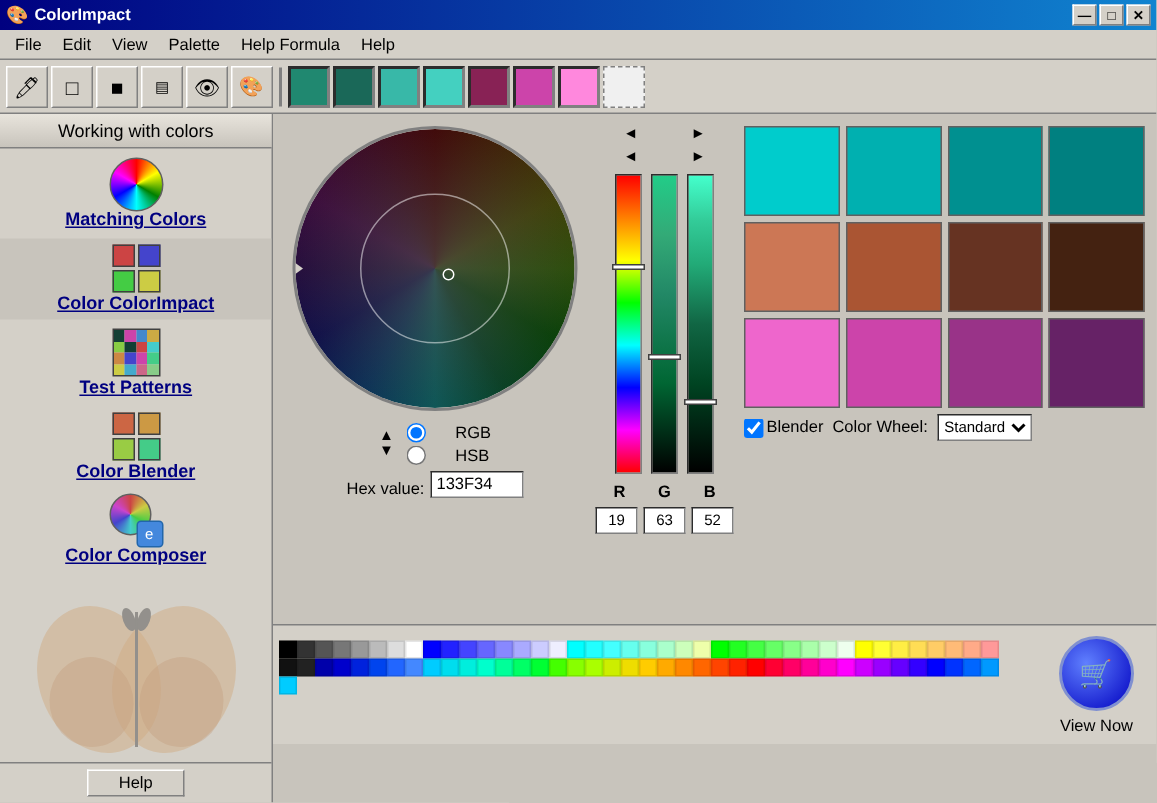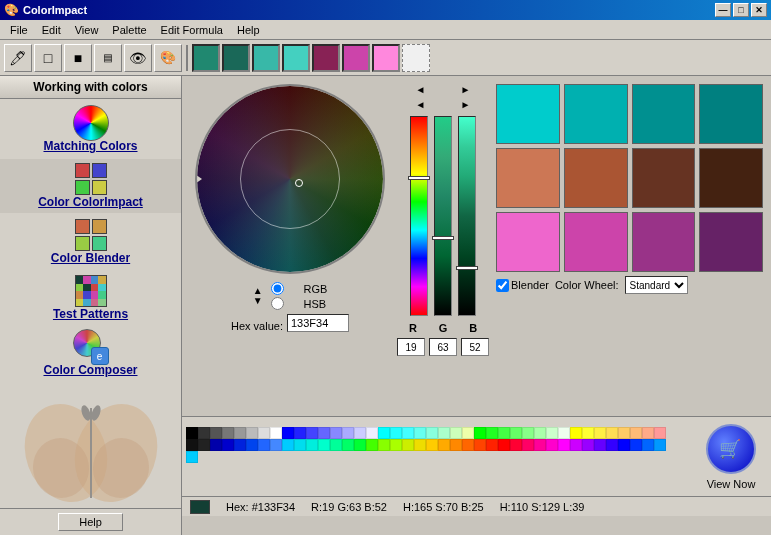--- a/index.html
+++ b/index.html
@@ -86,21 +86,21 @@
       border-right: 1px solid #808080;
       display: flex;
       flex-direction: column;
       height: 100%;
     }
     .sidebar-header {
       background: linear-gradient(to bottom, #e8e4dc, #c8c4bc);
       border-bottom: 1px solid #808080;
       padding: 4px;
       text-align: center;
-      font-weight: bold;
+      font-weight: normal;
       font-size: 12px;
     }
     .sidebar-content {
       flex: 1;
       display: flex;
       flex-direction: column;
       align-items: center;
       padding: 4px 0;
       gap: 2px;
       overflow: hidden;
@@ -423,21 +423,21 @@
     <div class="title-btn">□</div>
     <div class="title-btn">✕</div>
   </div>
 </div>
 
 <div class="menu-bar">
   <span class="menu-item">File</span>
   <span class="menu-item">Edit</span>
   <span class="menu-item">View</span>
   <span class="menu-item">Palette</span>
-  <span class="menu-item">Edit Formula</span>
+  <span class="menu-item">Help Formula</span>
   <span class="menu-item">Help</span>
 </div>
 
 <div class="toolbar">
   <div class="toolbar-btn">
     <span>🖊</span>
   </div>
   <div class="toolbar-btn">
     <span>□</span>
   </div>
@@ -482,32 +482,20 @@
       <div class="sidebar-item active">
         <div class="sidebar-icon">
           <div class="icon-variations">
             <div class="icon-var-cell" style="background:#cc4444;"></div>
             <div class="icon-var-cell" style="background:#4444cc;"></div>
             <div class="icon-var-cell" style="background:#44cc44;"></div>
             <div class="icon-var-cell" style="background:#cccc44;"></div>
           </div>
         </div>
         <span class="sidebar-label">Color ColorImpact</span>
-      </div>
-
-      <div class="sidebar-item">
-        <div class="sidebar-icon">
-          <div class="icon-blender">
-            <div class="icon-blend-cell" style="background:#cc6644;"></div>
-            <div class="icon-blend-cell" style="background:#cc9944;"></div>
-            <div class="icon-blend-cell" style="background:#99cc44;"></div>
-            <div class="icon-blend-cell" style="background:#44cc88;"></div>
-          </div>
-        </div>
-        <span class="sidebar-label">Color Blender</span>
       </div>
 
       <div class="sidebar-item">
         <div class="sidebar-icon">
           <div class="icon-test">
             <div class="icon-test-cell" style="background:#133f34;"></div>
             <div class="icon-test-cell" style="background:#cc44aa;"></div>
             <div class="icon-test-cell" style="background:#4488cc;"></div>
             <div class="icon-test-cell" style="background:#ccaa44;"></div>
             <div class="icon-test-cell" style="background:#88cc44;"></div>
@@ -518,20 +506,32 @@
             <div class="icon-test-cell" style="background:#4444cc;"></div>
             <div class="icon-test-cell" style="background:#cc44aa;"></div>
             <div class="icon-test-cell" style="background:#44cc88;"></div>
             <div class="icon-test-cell" style="background:#cccc44;"></div>
             <div class="icon-test-cell" style="background:#44aacc;"></div>
             <div class="icon-test-cell" style="background:#cc6688;"></div>
             <div class="icon-test-cell" style="background:#88cc88;"></div>
           </div>
         </div>
         <span class="sidebar-label">Test Patterns</span>
+      </div>
+
+      <div class="sidebar-item">
+        <div class="sidebar-icon">
+          <div class="icon-blender">
+            <div class="icon-blend-cell" style="background:#cc6644;"></div>
+            <div class="icon-blend-cell" style="background:#cc9944;"></div>
+            <div class="icon-blend-cell" style="background:#99cc44;"></div>
+            <div class="icon-blend-cell" style="background:#44cc88;"></div>
+          </div>
+        </div>
+        <span class="sidebar-label">Color Blender</span>
       </div>
 
       <div class="sidebar-item">
         <div class="sidebar-icon">
           <div style="width:36px;height:36px;position:relative;">
             <div style="width:28px;height:28px;border-radius:50%;background:conic-gradient(#cc4444,#cccc44,#44cc44,#44cccc,#4444cc,#cc44cc,#cc4444);position:absolute;top:0;left:0;border:1px solid #606060;"></div>
             <div style="width:18px;height:18px;background:#4488dd;border-radius:3px;position:absolute;bottom:0;right:0;border:1px solid #2266aa;display:flex;align-items:center;justify-content:center;font-size:10px;color:white;">e</div>
           </div>
         </div>
         <span class="sidebar-label">Color Composer</span>
@@ -774,24 +774,15 @@
       </div>
 
       <div class="order-btn">
         <div class="order-circle">
           🛒
         </div>
         <span>View Now</span>
       </div>
     </div>
 
-    <div class="status-bar">
-      <div class="status-item">
-        <div class="status-swatch"></div>
-      </div>
-      <span>Hex: #133F34</span>
-      <span>R:19 G:63 B:52</span>
-      <span>H:165 S:70 B:25</span>
-      <span>H:110 S:129 L:39</span>
-    </div>
 
   </div>
 </div>
 
 </body></html>

